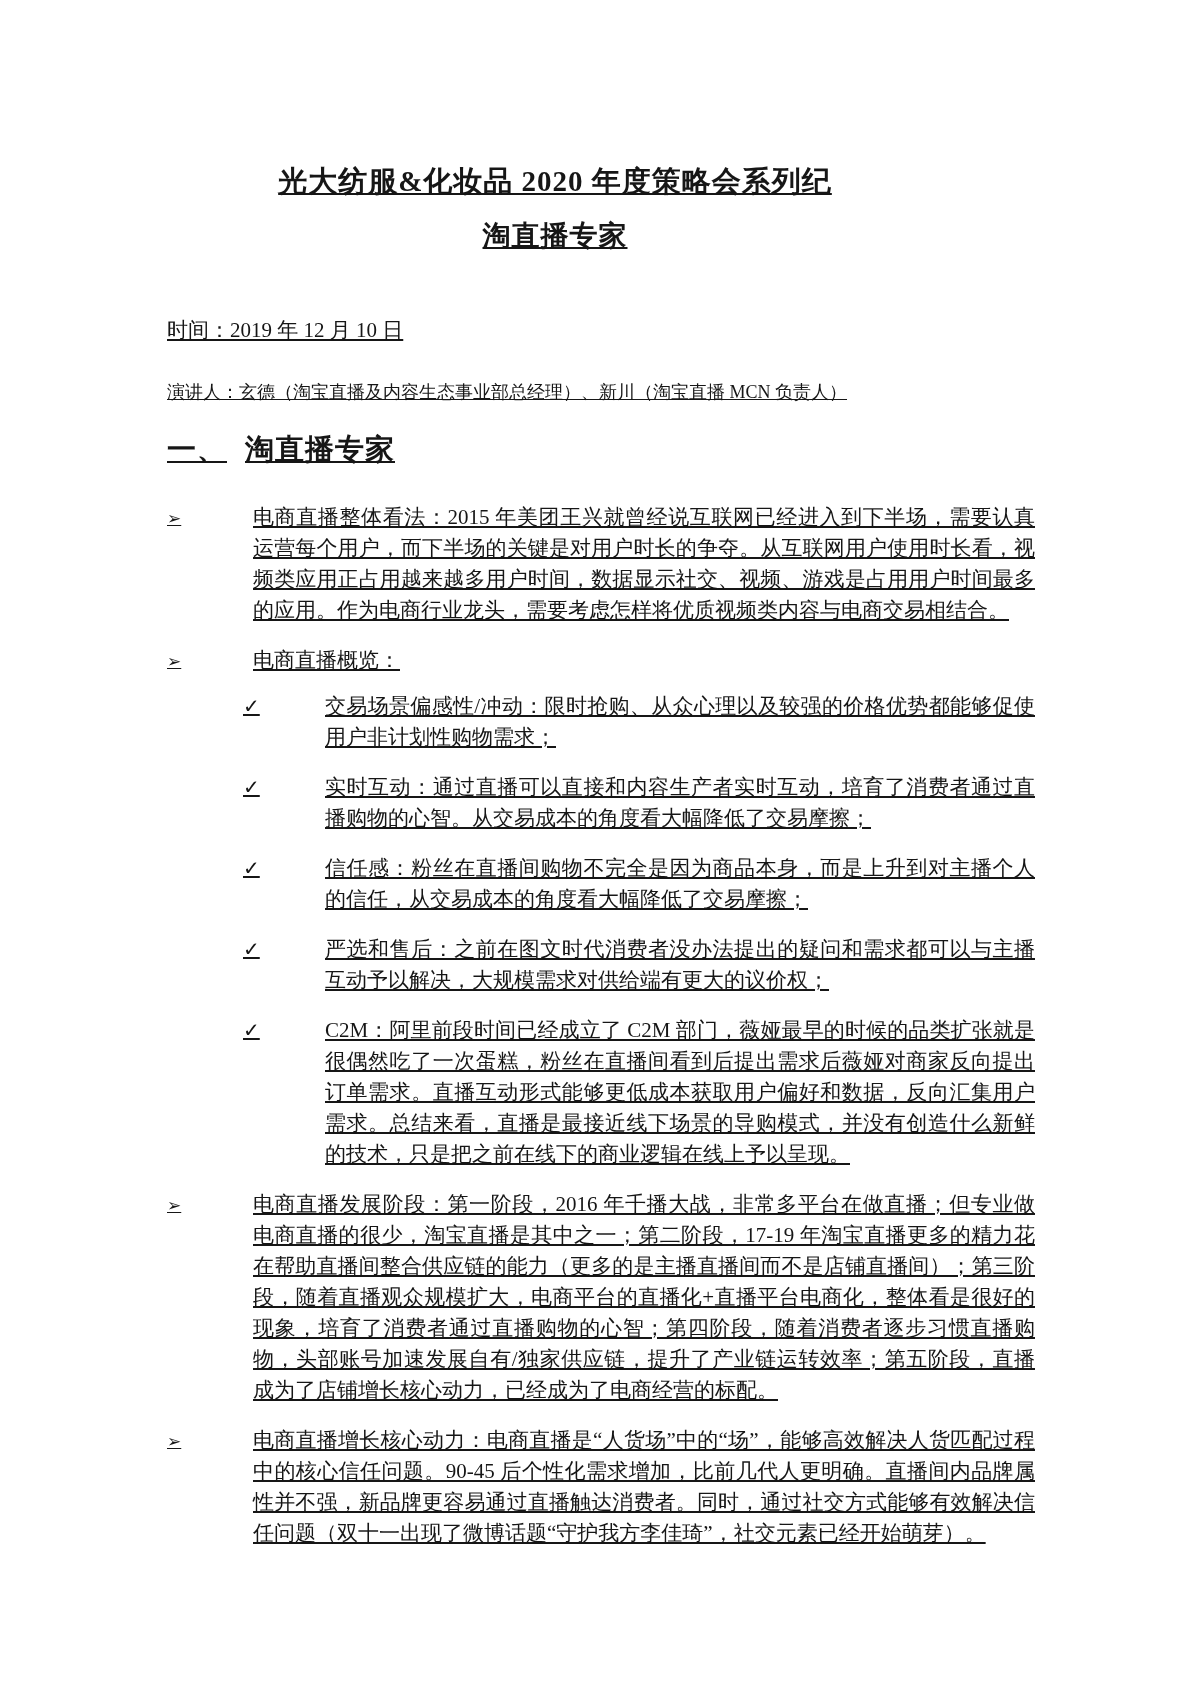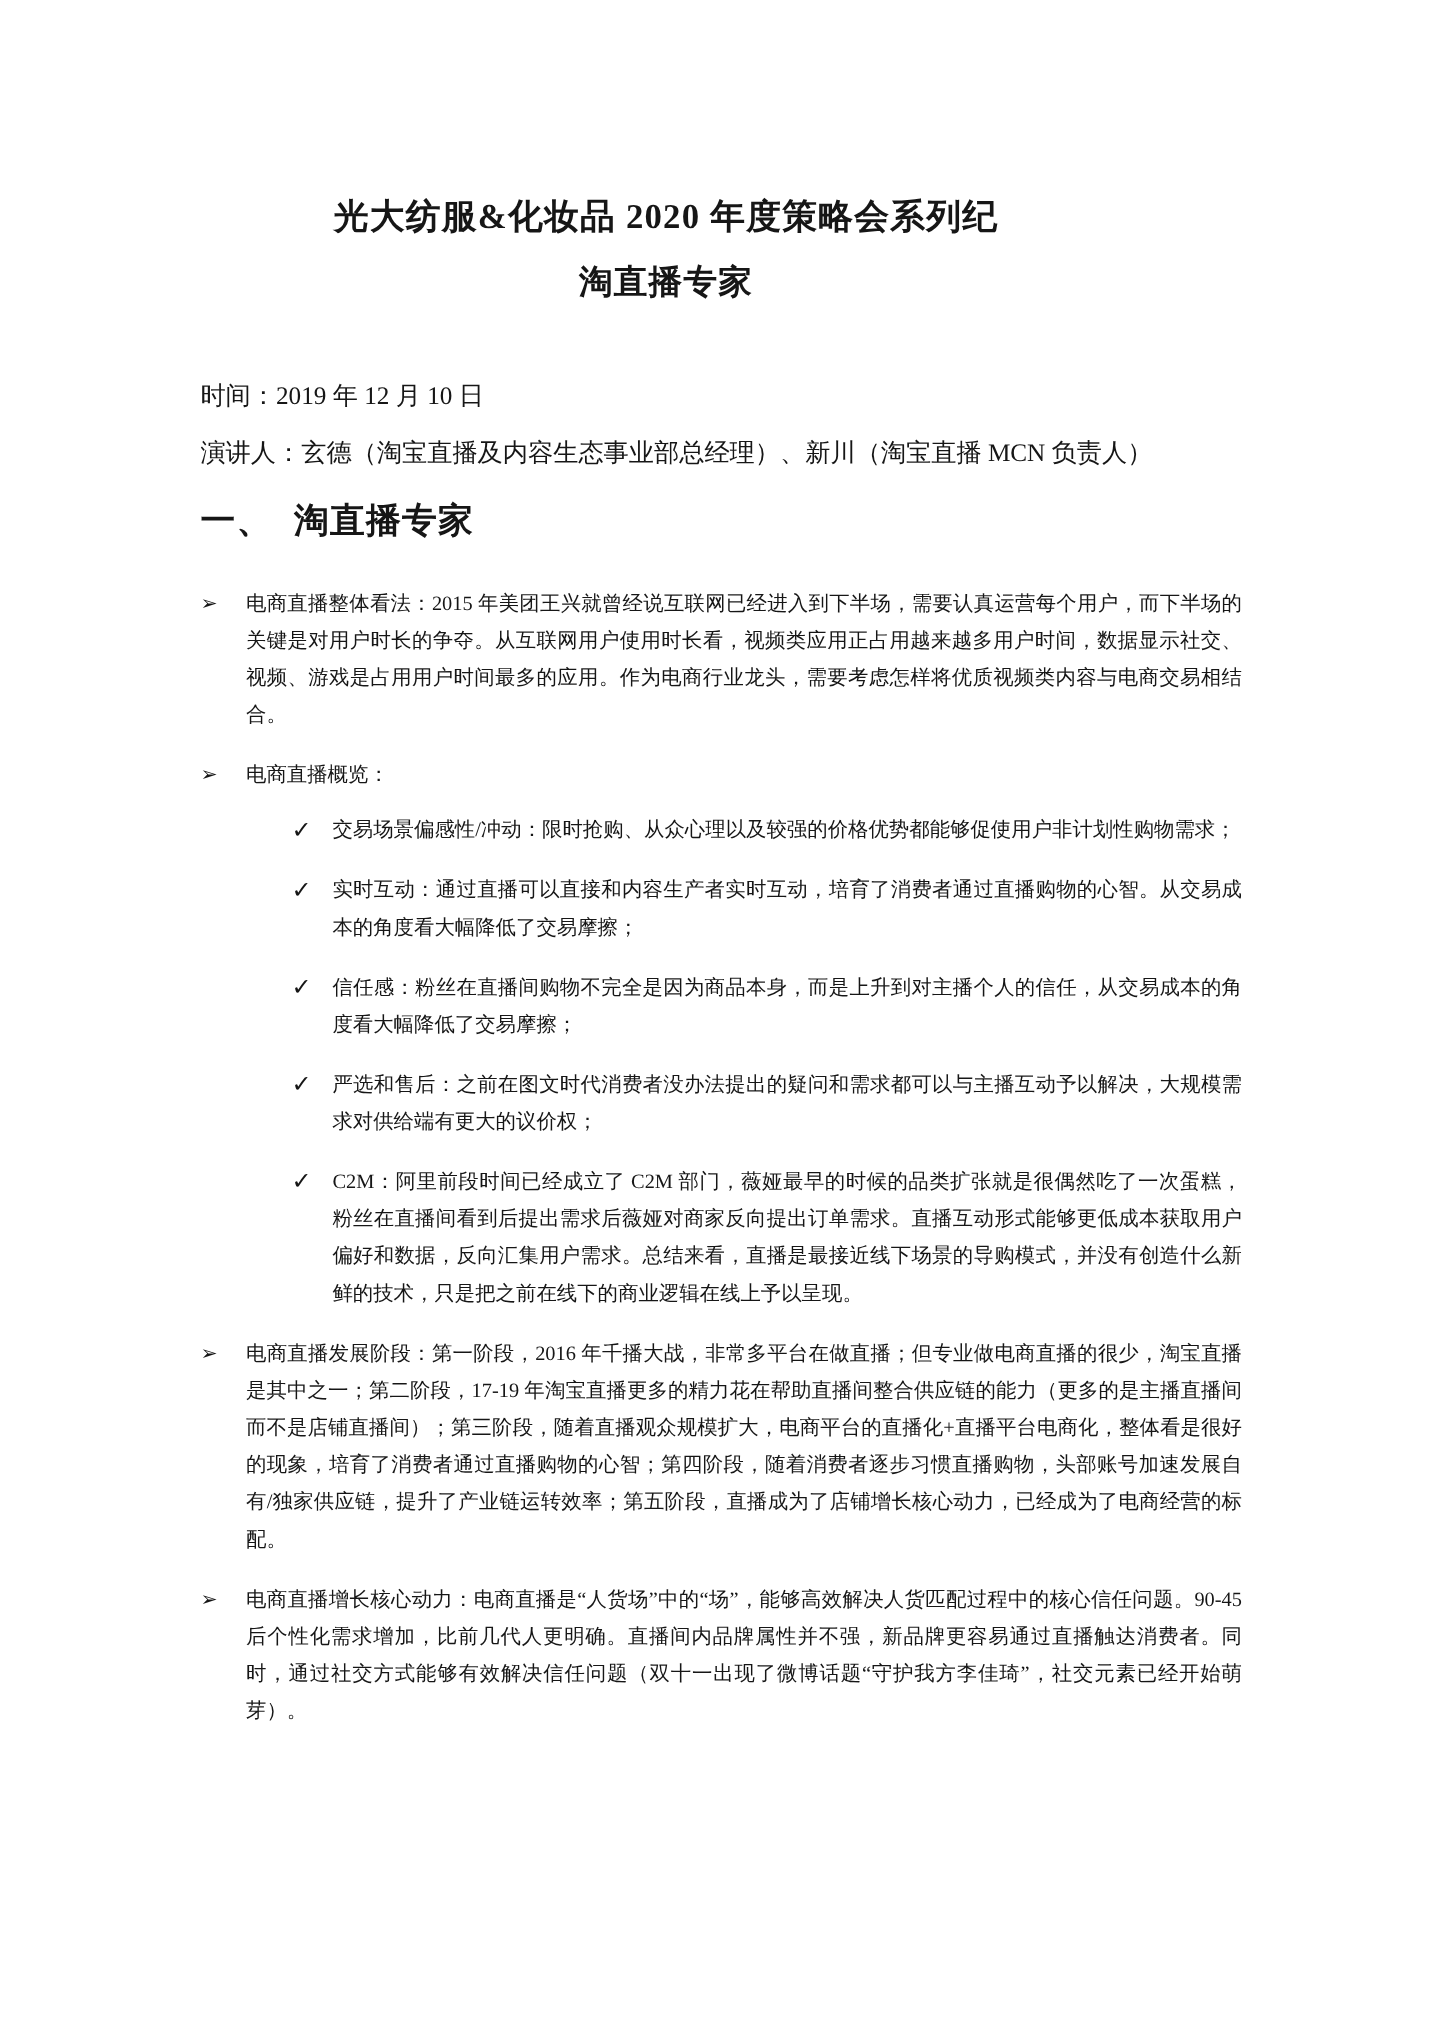--- a/index.html
+++ b/index.html
@@ -12,20 +12,21 @@
     width: 1200px;
     height: 1698px;
     background: #ffffff;
     color: #161616;
     font-family: "Liberation Serif", "DejaVu Serif", serif;
     overflow: hidden;
   }
   .content {
     width: 868px;
     margin-left: 167px;
+    text-decoration: underline;
   }
   .doc-title {
     padding-top: 163px;
     text-align: center;
     margin-right: 92px; 
     font-size: 29px;
     line-height: 36px;
     font-weight: bold;
     letter-spacing: 1px;
   }
@@ -37,22 +38,22 @@
     line-height: 34px;
     font-weight: bold;
     letter-spacing: 1px;
   }
   .meta-time {
     margin-top: 62px;
     font-size: 21px;
     line-height: 31px;
   }
   .meta-speaker {
-    margin-top: 16px;
-    font-size: 21px;
+    margin-top: 31px;
+    font-size: 18px;
     line-height: 31px;
   }
   .section-heading {
     margin-top: 22px;
     display: flex;
     align-items: baseline;
     font-size: 29px;
     line-height: 38px;
     font-weight: bold;
     letter-spacing: 1px;
@@ -73,23 +74,24 @@
   .b-marker {
     flex: 0 0 38px;
     width: 38px;
     font-size: 17px;
     line-height: 31px;
     padding-top: 1px;
     font-family: "DejaVu Sans", sans-serif;
   }
   .b-text {
     flex: 1 1 auto;
-    font-size: 17px;
+    font-size: 21px;
     line-height: 31px;
     text-align: justify;
+    margin-left: 48px;
   }
   .bullet-block { flex: 1 1 auto; }
   .bullet-block > .b-text { width: auto; }
   ul.subbullets {
     list-style: none;
     margin: 15px 0 0 0;
     padding: 0 0 0 38px;
   }
   ul.subbullets > li {
     display: flex;

